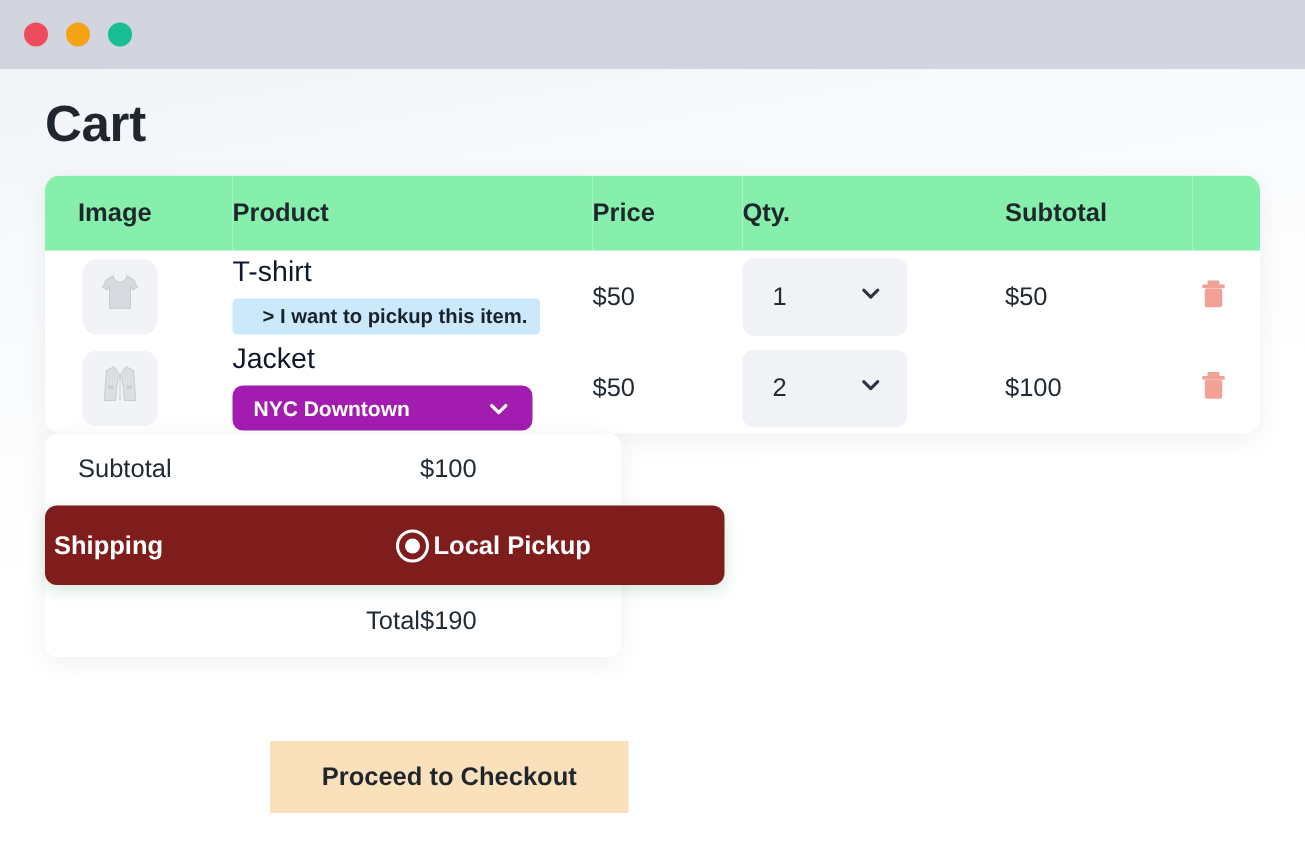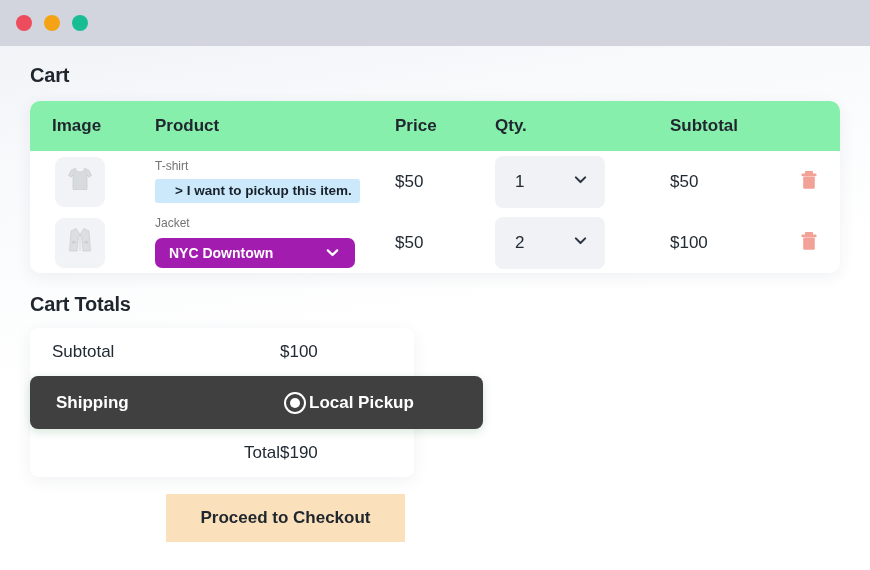--- a/index.html
+++ b/index.html
@@ -28,21 +28,21 @@
   }
   .dot { width: 16px; height: 16px; border-radius: 50%; }
   .dot-close { background: #ed4c5c; }
   .dot-min   { background: #f5a314; }
   .dot-max   { background: #19bd93; }
 
   
   .page { padding: 0 30px; }
 
   .section-title {
-    font-size: 20px;
+    font-size: 34px;
     font-weight: 700;
     letter-spacing: -0.2px;
     color: #1f262d;
   }
   #cart-title  { margin: 18px 0 14px 0; }
   #totals-title { margin: 20px 0 12px 0; }
 
   
   .cart-card {
     background: #ffffff;
@@ -80,21 +80,21 @@
   }
 
   .thumb {
     width: 50px; height: 50px;
     background: #f2f3f7;
     border-radius: 9px;
     margin-left: 25px;
     display: flex; align-items: center; justify-content: center;
   }
 
-  .product-name { font-size: 12px; color: #737373; line-height: 1.1; }
+  .product-name { font-size: 19px; color: #0f172a; line-height: 1.1; }
 
   .pickup-link {
     display: inline-block;
     margin-top: 6px;
     background: #cbe9fb;
     color: #19222b;
     font-size: 13.5px;
     font-weight: 600;
     padding: 4px 8px 5px 20px;
     border-radius: 3px;
@@ -159,49 +159,49 @@
     padding: 0 0 0 22px;
     font-size: 17px;
   }
   .totals-row .label { width: 228px; }
   .totals-row .value { font-size: 17px; }
 
   .totals-row.subtotal { border-radius: 8px 8px 0 0; }
   .totals-row.total    { border-radius: 0 0 8px 8px; text-align: right; }
 
   .shipping-row {
-    background: #404040;
+    background: #7f1d1d;
     color: #ffffff;
     font-weight: 700;
     height: 53px;
     width: 453px;
     border-radius: 8px;
     display: flex;
     align-items: center;
-    padding-left: 26px;
+    padding-left: 6px;
     font-size: 17px;
     box-shadow: 0 3px 10px rgba(30,120,60,0.18);
   }
   .shipping-row .label { width: 228px; }
   .shipping-option {
     display: flex; align-items: center; gap: 3px;
     font-size: 17px; font-weight: 700;
     cursor: pointer;
   }
   .radio {
     width: 22px; height: 22px; border-radius: 50%;
     border: 2.5px solid #ffffff;
     display: flex; align-items: center; justify-content: center;
   }
   .radio .inner { width: 10px; height: 10px; border-radius: 50%; background: #ffffff; }
 
   
   .checkout-btn {
     position: absolute;
-    left: 166px;
+    left: 180px;
     top: 494px;
     width: 239px;
     height: 48px;
     background: #fae0bb;
     color: #1f262d;
     border: none;
     font-family: "Liberation Sans", sans-serif;
     font-size: 17px;
     font-weight: 700;
     cursor: pointer;
@@ -319,21 +319,20 @@
                 </svg>
               </span>
             </button>
           </td>
         </tr>
 
       </tbody>
     </table>
   </div>
 
-  <h1 class="section-title" id="totals-title">Cart Totals</h1>
 
   <div class="totals-wrap">
     <div class="totals-card">
 
       <div class="totals-row subtotal">
         <span class="label">Subtotal</span>
         <span class="value">$100</span>
       </div>
 
       <div class="shipping-row">

